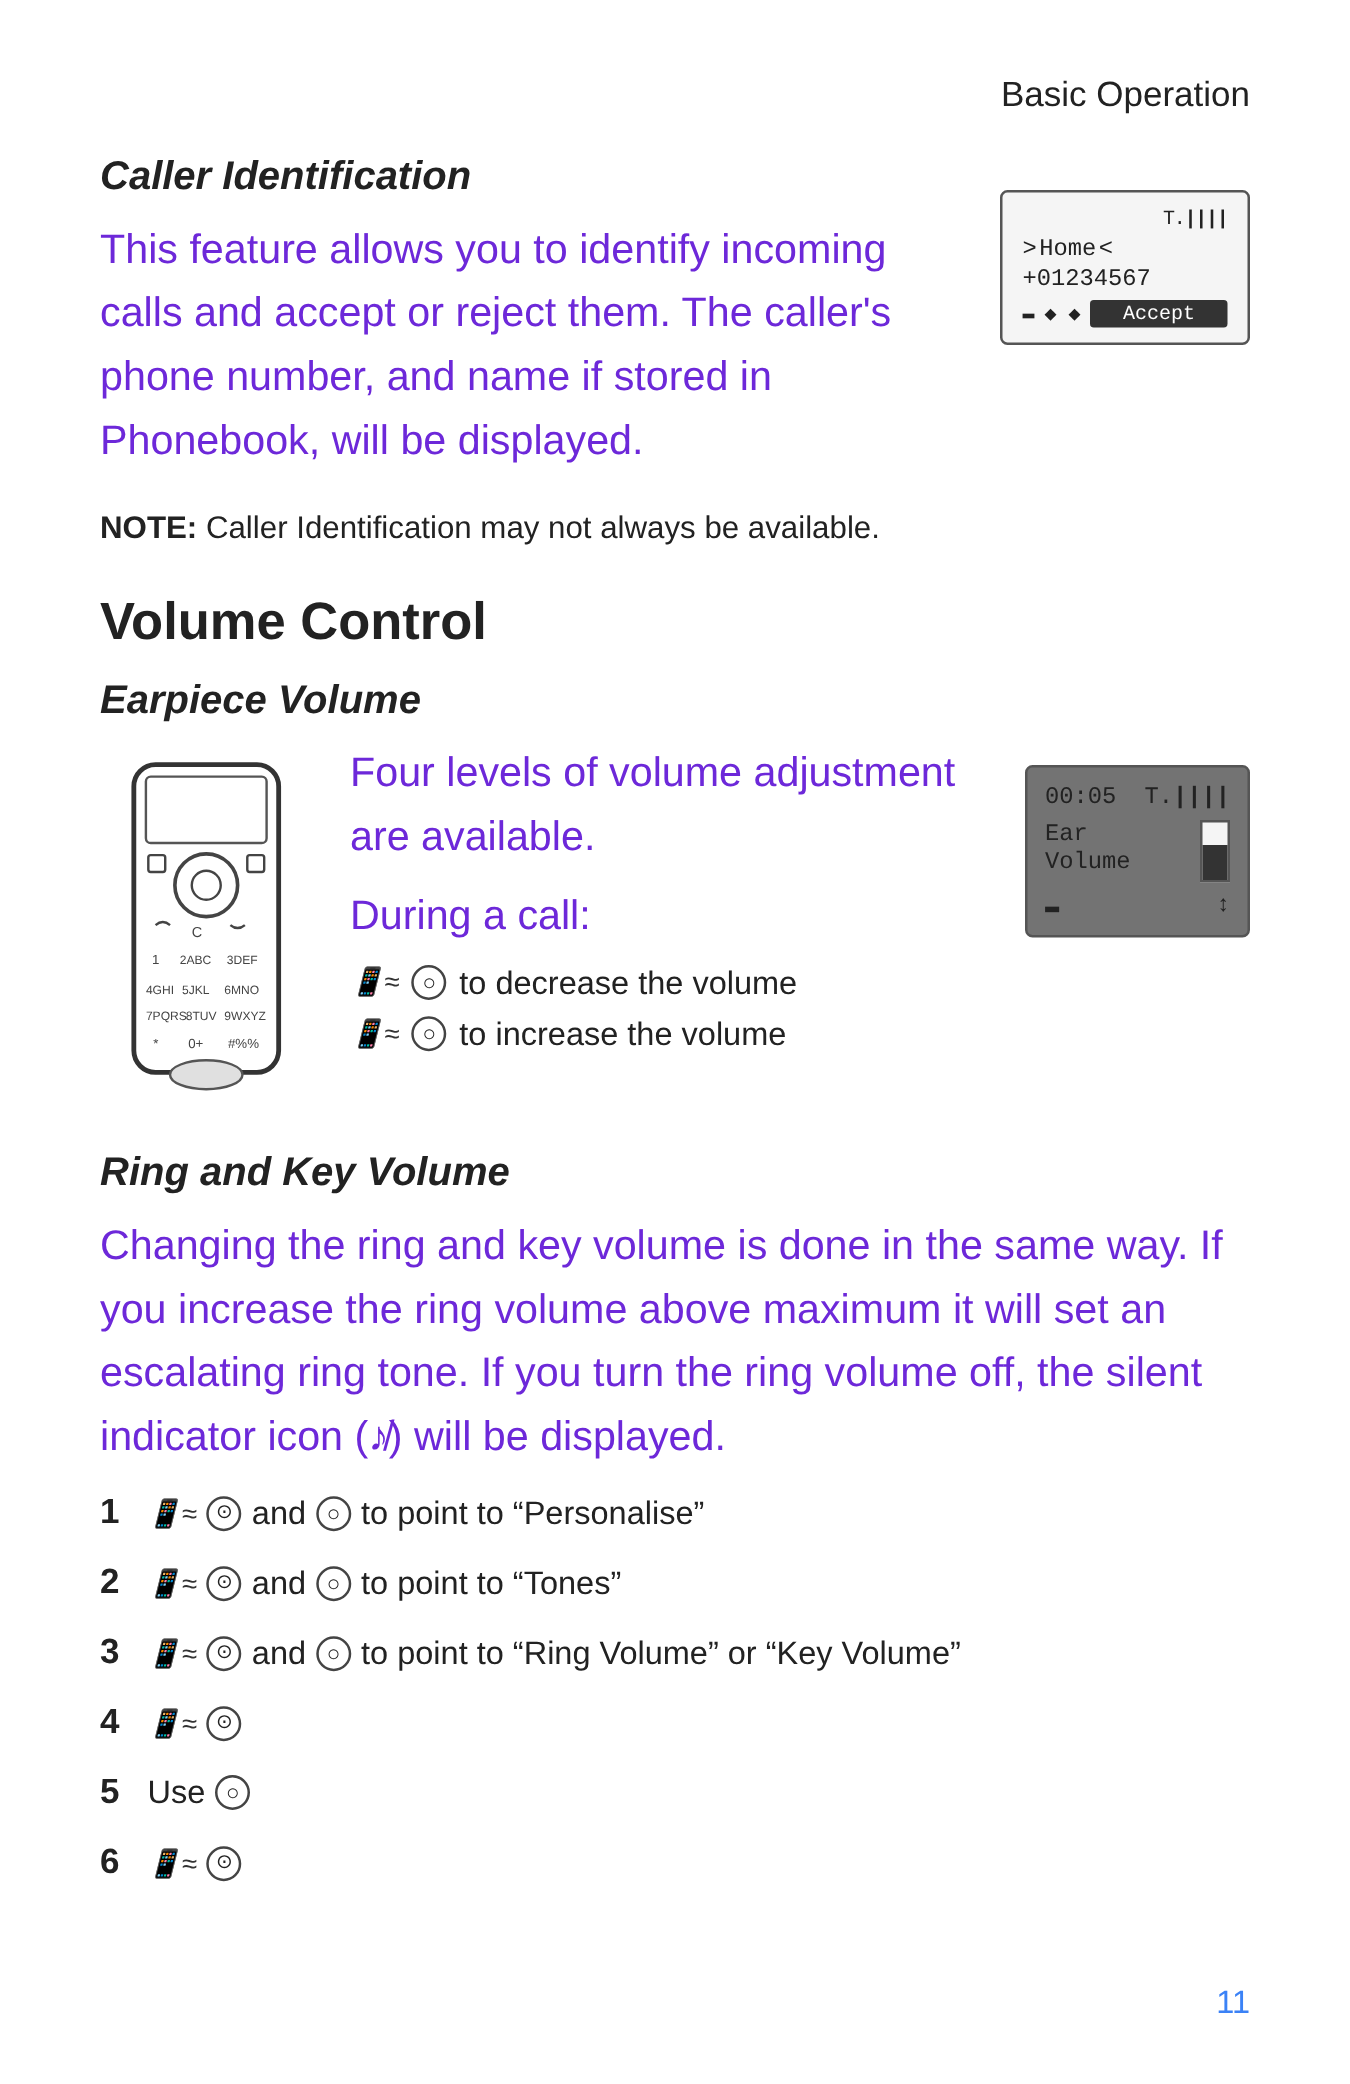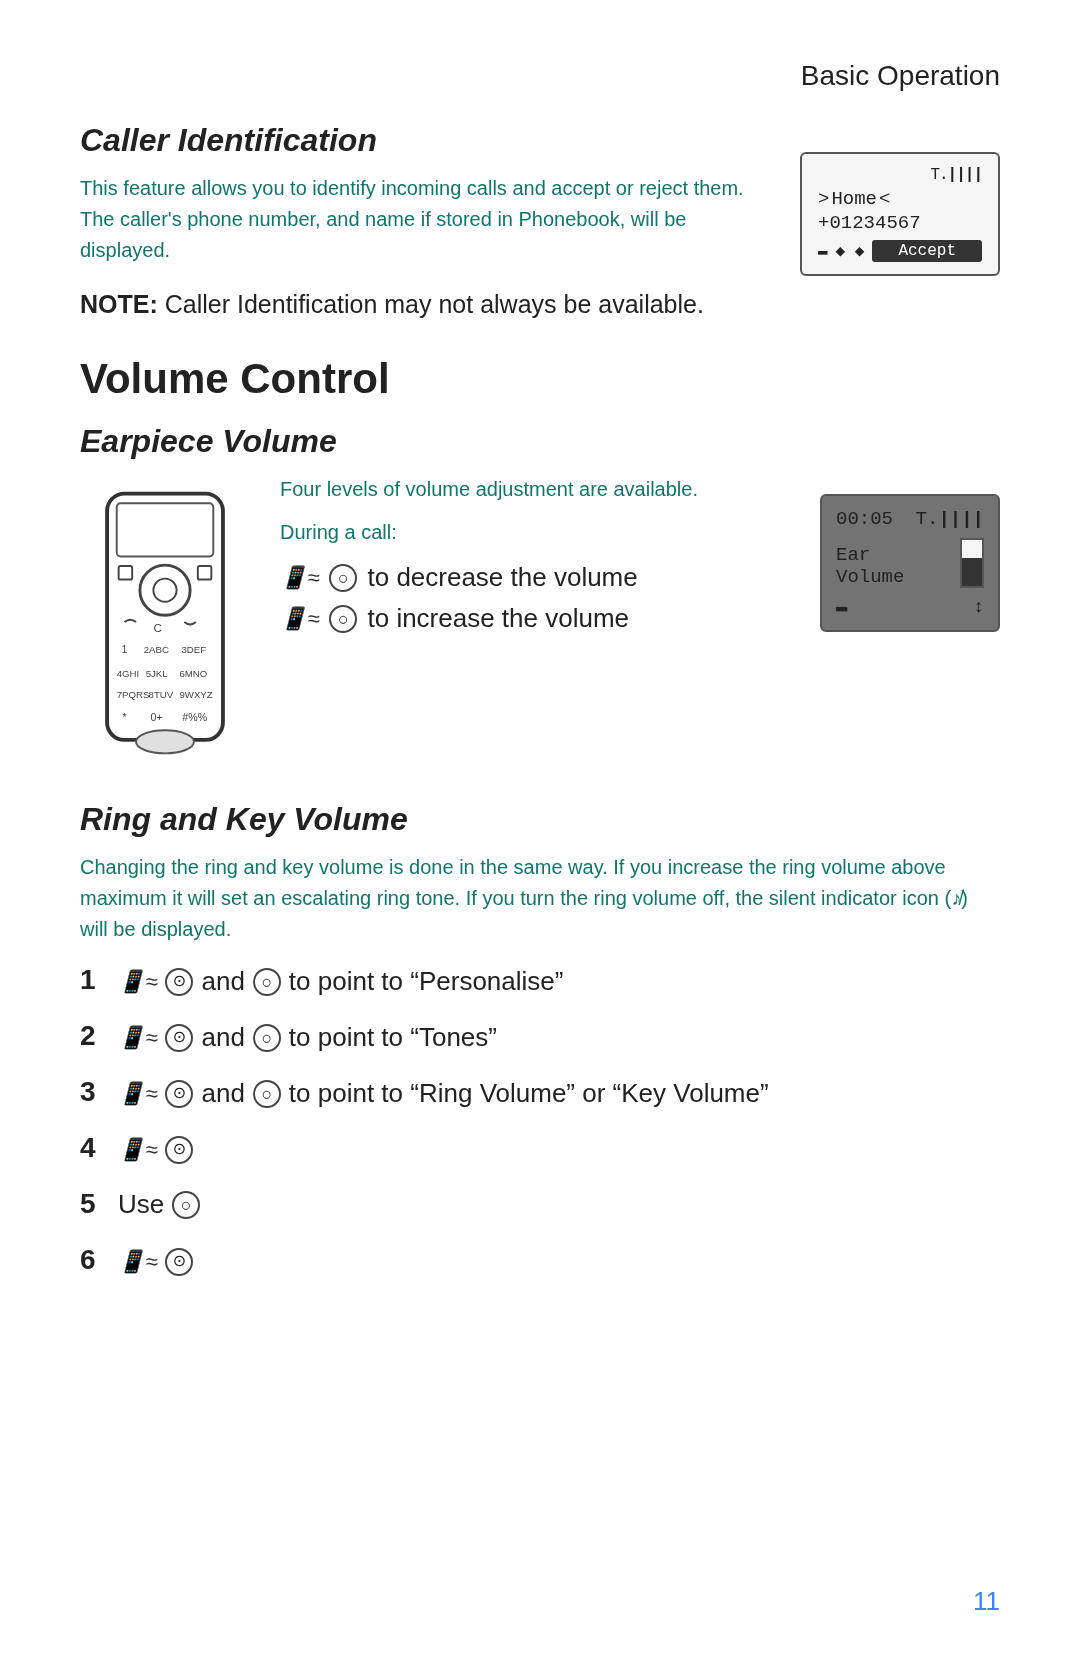--- a/index.html
+++ b/index.html
@@ -28,39 +28,39 @@
 
     .page-header-text {
       font-weight: normal;
       font-size: 28px;
     }
 
     
     .caller-id-section {
       display: flex;
       align-items: flex-start;
-      margin-bottom: 14px;
+      margin-bottom: 30px;
     }
 
     .caller-id-text {
       flex: 1;
       padding-right: 40px;
     }
 
     .section-title-italic {
       font-style: italic;
       font-weight: bold;
       font-size: 32px;
       margin-bottom: 14px;
     }
 
     .body-text {
-      font-size: 20px;
+      font-size: 33px;
       line-height: 1.55;
-      color: #0f766e;
+      color: #6d28d9;
     }
 
     
     .phone-display {
       border: 2px solid #555;
       border-radius: 6px;
       padding: 12px 16px;
       width: 200px;
       min-height: 120px;
       font-family: 'Courier New', monospace;
@@ -195,21 +195,21 @@
     }
 
     .volume-display-top {
       display: flex;
       justify-content: space-between;
       margin-bottom: 8px;
     }
 
     .volume-display-mid {
       display: flex;
-      align-items: flex-end;
+      align-items: flex-start;
       justify-content: space-between;
       margin-bottom: 8px;
     }
 
     .volume-bar {
       width: 24px;
       height: 50px;
       border: 2px solid #555;
       position: relative;
       background: #f5f5f5;

